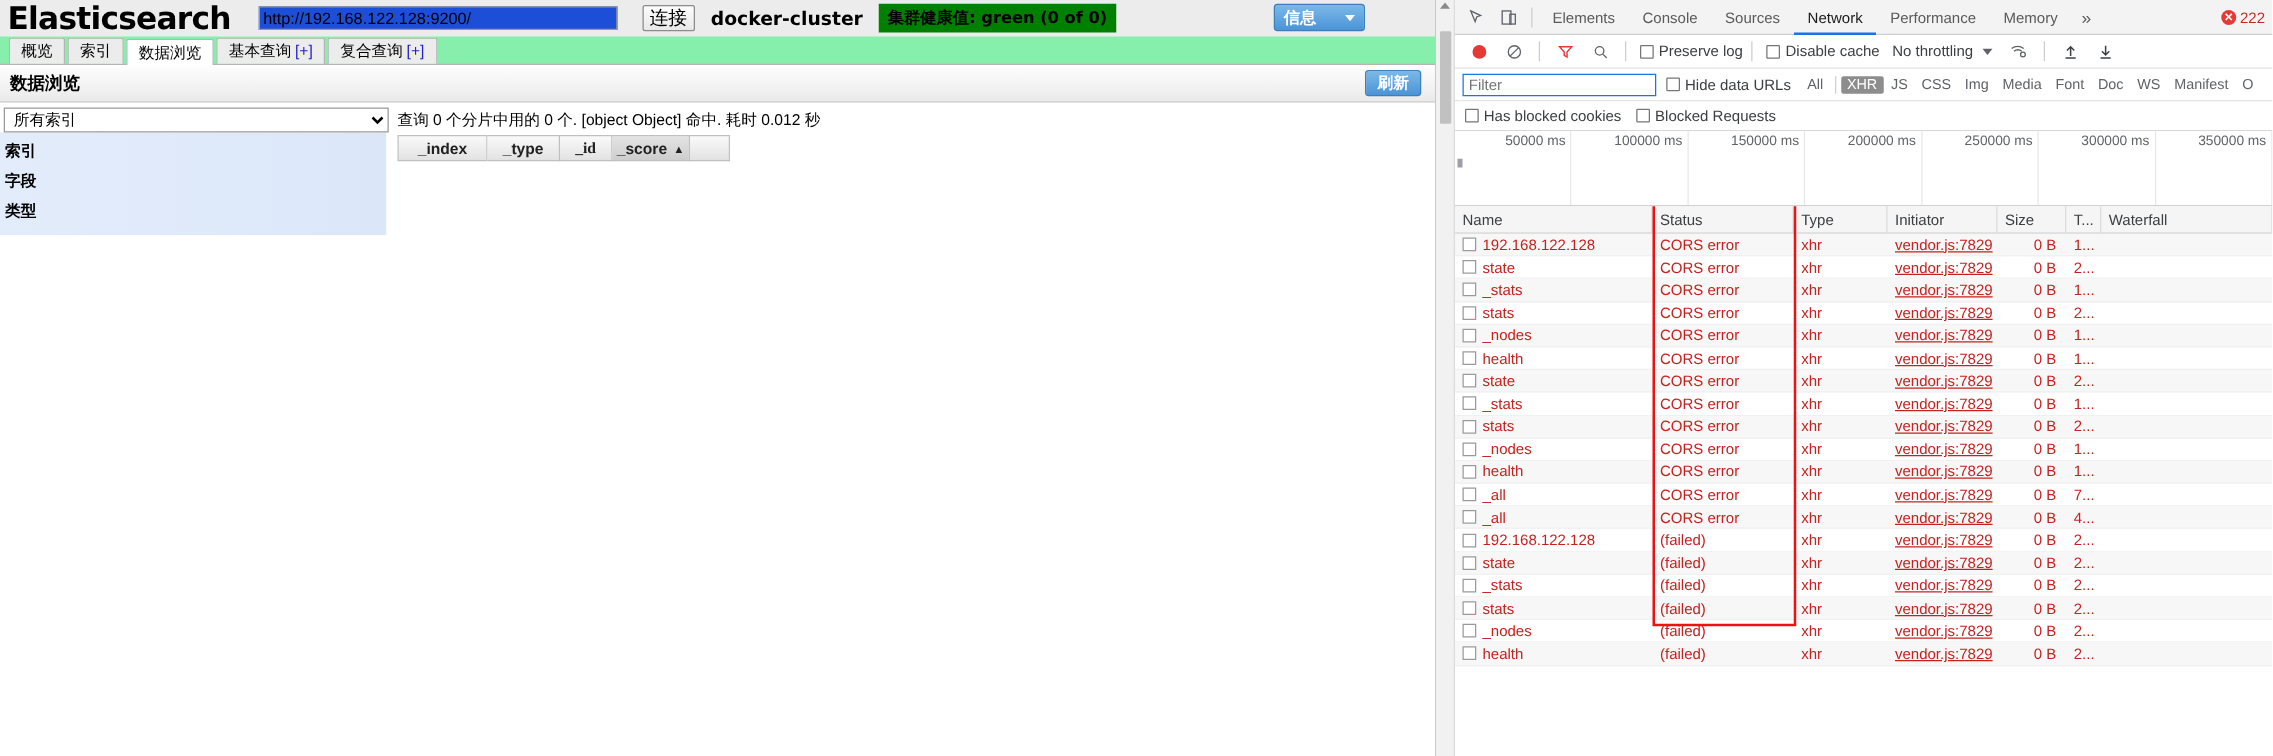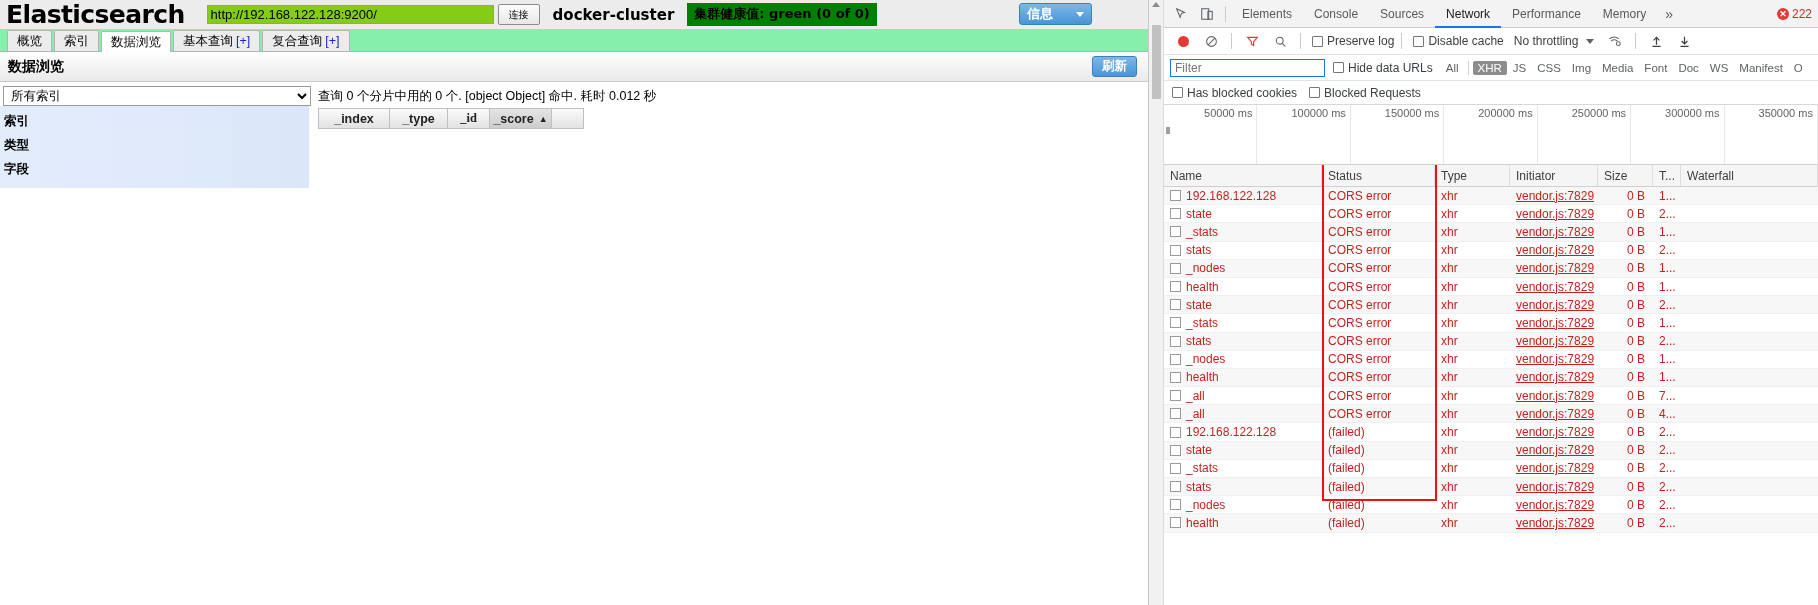--- a/index.html
+++ b/index.html
@@ -27,32 +27,32 @@
     font-weight: bold;
     font-size: 25px;
     letter-spacing: -0.6px;
     color: #000;
     line-height: 25px;
     margin-right: 22px;
   }
   .es-url {
     width: 287px; height: 19px;
     border: 1px solid #999;
-    background: #84cc16;
+    background: #1d4ed8;
     font-size: 13px;
     font-family: "Liberation Sans", sans-serif;
     padding: 1px 3px;
     color: #000;
     outline: none;
   }
   .es-connect {
-    margin-left: 4px;
+    margin-left: 20px;
     height: 21px;
     min-width: 42px;
-    font-size: 10px;
+    font-size: 15px;
     background: linear-gradient(#fdfdfd,#e8e8e8);
     border: 1px solid #8c8c8c;
     border-radius: 2px;
     color: #000;
     cursor: pointer;
     padding: 0 5px;
   }
   .es-cluster {
     margin-left: 13px;
     font-family: "DejaVu Sans", sans-serif;
@@ -380,22 +380,22 @@
     <div class="es-section-title">
       <span>数据浏览</span>
       <button class="es-refresh">刷新</button>
     </div>
 
     <div class="es-body">
       <div class="es-left-pane">
         <select class="es-select" id="idx-select"><option>所有索引</option></select>
         <div class="es-facets" id="facets">
             <div class="es-facet">索引</div>
+            <div class="es-facet">字段</div>
             <div class="es-facet">类型</div>
-            <div class="es-facet">字段</div>
           </div>
       </div>
       <div class="es-right-pane">
         <div class="es-query-status">查询 0 个分片中用的 0 个. [object Object] 命中. 耗时 0.012 秒</div>
         <div class="es-result-head" id="res-cols">
             <div class="es-col" style="width: 72px;">
               <span>_index</span>
             </div>
             <div class="es-col" style="width: 58px;">
               <span>_type</span>

